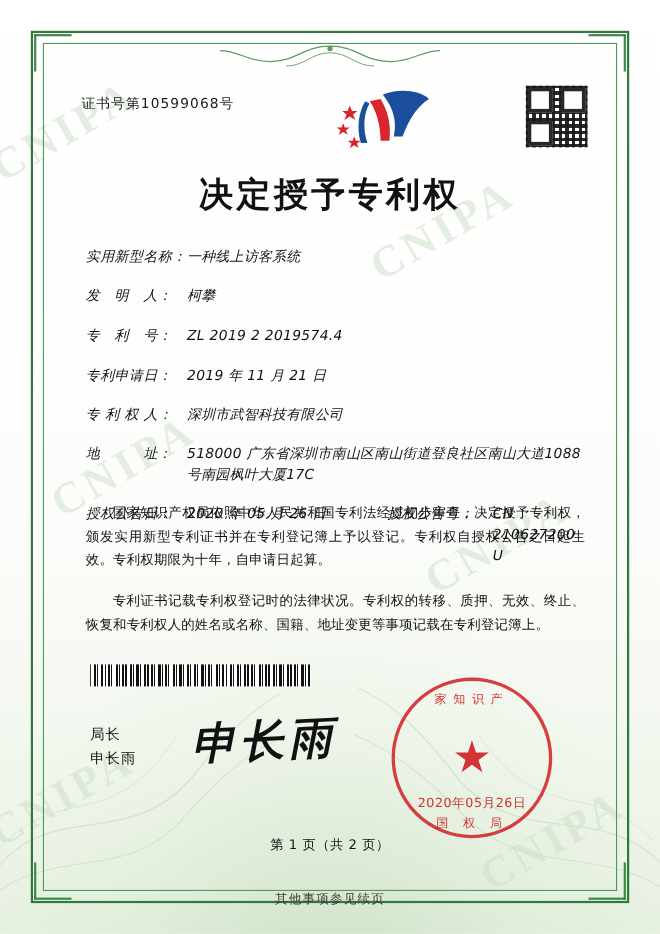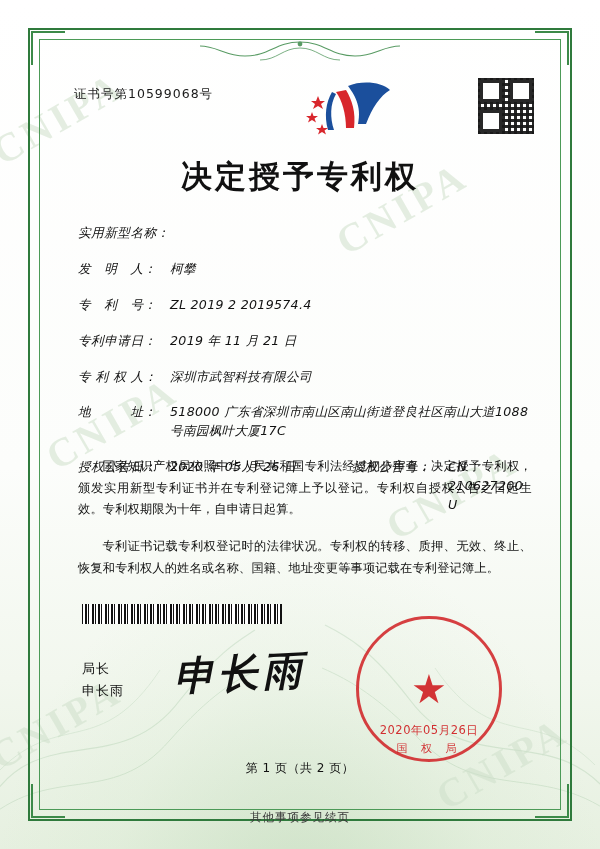--- a/index.html
+++ b/index.html
@@ -365,20 +365,21 @@
 
     <div class="qr">
         <div class="qr-bl"></div>
       </div>
 
     <div class="doc-title">决定授予专利权</div>
 
     <div class="fields">
       <div class="field-row">
         <div class="field-label">实用新型名称：</div>
+        <div class="field-value">一种线上访客系统</div>
       </div>
       <div class="field-row">
         <div class="field-label">发　明　人：</div>
         <div class="field-value">柯攀</div>
       </div>
       <div class="field-row">
         <div class="field-label">专　利　号：</div>
         <div class="field-value">ZL 2019 2 2019574.4</div>
       </div>
       <div class="field-row">
@@ -408,20 +409,21 @@
 
     <div class="sig-block">
       <div>局长</div>
       <div>申长雨</div>
     </div>
 
     <div class="signature">申长雨</div>
 
     <div class="seal">
       <div class="seal-ring"></div>
+      <div class="seal-top-text">家知识产</div>
       <div class="seal-star">★</div>
       <div class="seal-date">2020年05月26日</div>
       <div class="seal-bottom-text">国 权 局</div>
     </div>
 
     <div class="page-num">第 1 页（共 2 页）</div>
   </div>
 
   <div class="footnote">其他事项参见续页</div>
 </div>

